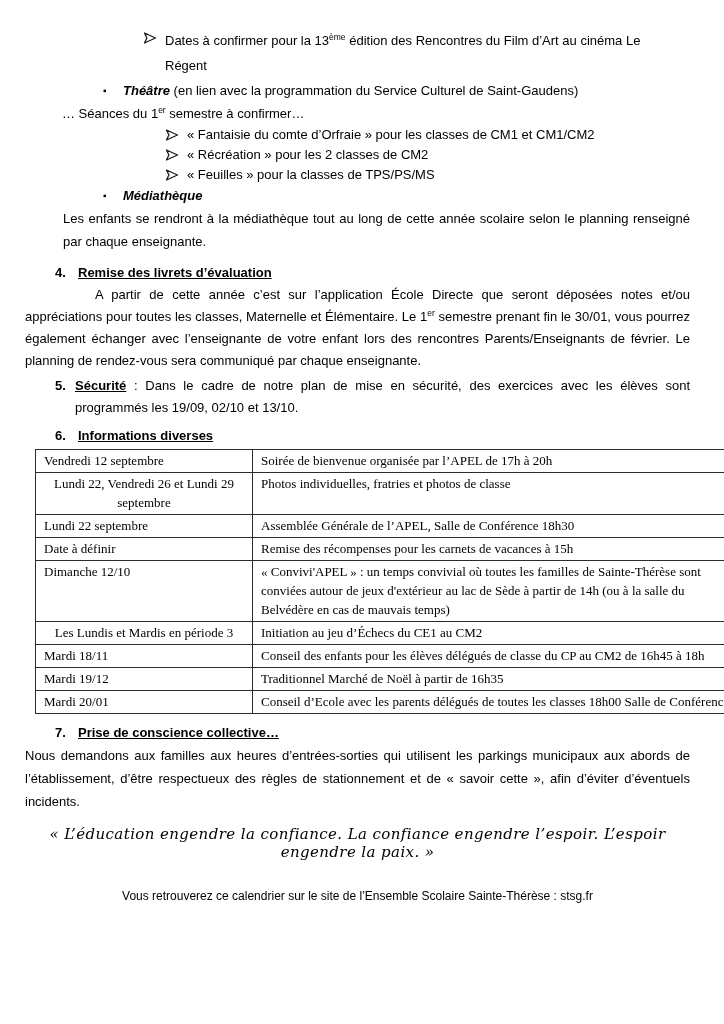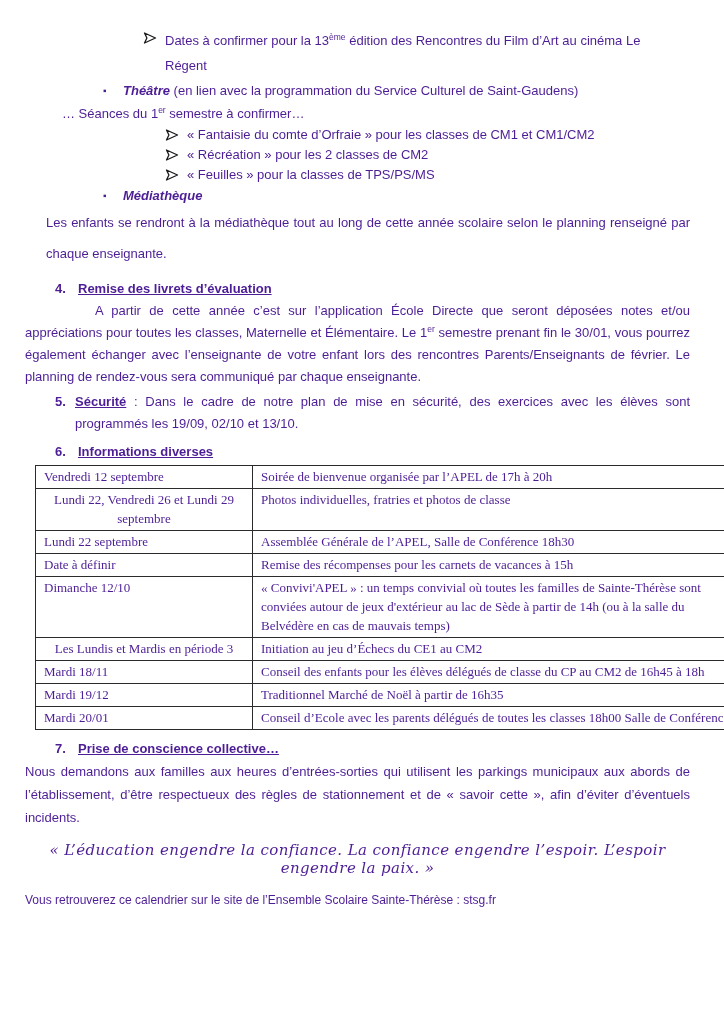--- a/index.html
+++ b/index.html
@@ -3,35 +3,35 @@
 <meta charset="utf-8">
 <style>
   html,body{margin:0;padding:0;background:#ffffff;}
   .page{
     position:relative;
     width:724px;height:1024px;
     box-sizing:border-box;
     background:#ffffff;
     padding:28px 34px 0 25px;
     font-family:"Liberation Sans","DejaVu Sans",sans-serif;
-    font-size:13px;color:#4c1d95;
+    font-size:13px;color:#000000;
     overflow:hidden;
   }
   .justify{text-align:justify;}
   .li{display:flex;}
   .li .marker{flex:0 0 auto;}
   .arrow-marker{width:22px;padding-top:3px;}
   .sq-marker{width:20px;font-size:10px;}
   #dates-item{margin-left:118px;line-height:25px;}
   #dates-item .text{width:492px;}
   #theatre-item{margin-left:78px;line-height:25px;}
   #seances-line{margin-left:37px;line-height:22px;}
   .play-item{margin-left:140px;line-height:20px;}
   #mediatheque-item{margin-left:78px;line-height:22px;}
-  #mediatheque-para{margin-left:21px;line-height:31px;}
+  #mediatheque-para{margin-left:38px;line-height:23px;}
   .bold-italic{font-weight:bold;font-style:italic;}
   .sup{font-size:8.5px;vertical-align:super;line-height:0;}
   .heading{margin-left:30px;font-weight:bold;line-height:22px;}
   .heading .num{display:inline-block;width:23px;}
   .heading .title{text-decoration:underline;}
   #heading-4{margin-top:9px;}
   #para-4{line-height:22px;text-indent:70px;}
   #item-5{display:flex;margin-left:30px;margin-top:3px;line-height:22px;}
   #item-5 .num{flex:0 0 auto;width:20px;font-weight:bold;}
   #item-5 .label{font-weight:bold;text-decoration:underline;}
@@ -49,21 +49,21 @@
   #quote-line{
     margin-top:12px;text-align:center;
     font-family:"DejaVu Serif","Liberation Serif",serif;
     font-style:italic;font-size:15px;letter-spacing:0.4px;
   }
   #closing-line{
     margin-top:12px;text-align:center;
     font-family:"DejaVu Serif","Liberation Serif",serif;
     font-style:italic;font-size:21px;
   }
-  #site-note{margin-top:16px;text-align:left;font-size:12px;}
+  #site-note{margin-top:28px;text-align:center;font-size:12px;}
   svg.arrowhead{display:block;}
 </style>
 </head>
 <body>
 
 <div class="page">
 
   <div class="li" id="dates-item">
     <span class="marker arrow-marker">
       <svg class="arrowhead" width="14" height="14" viewBox="0 0 14 14">

